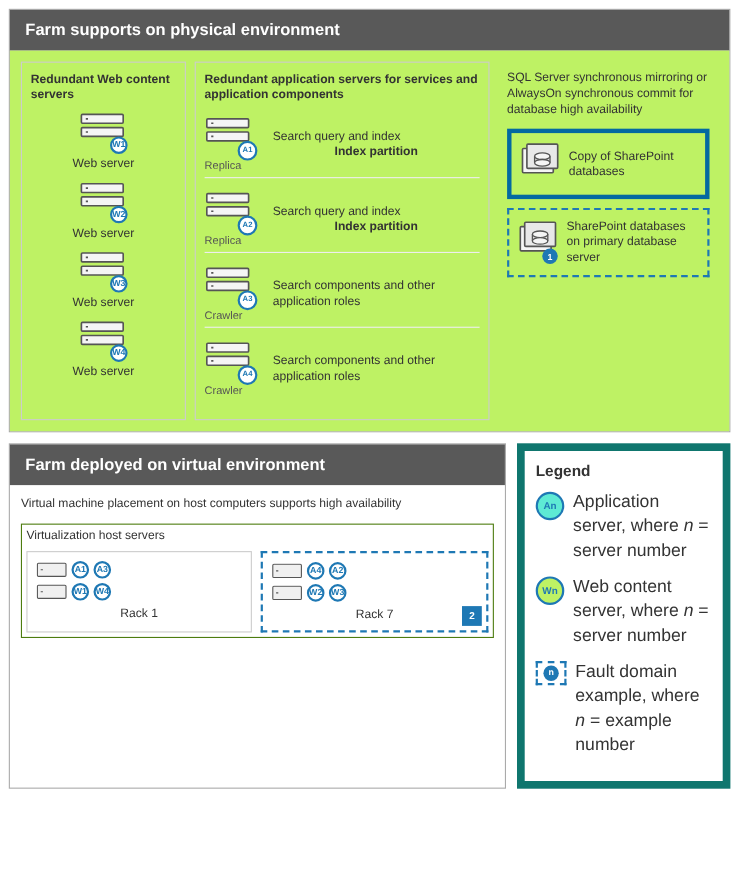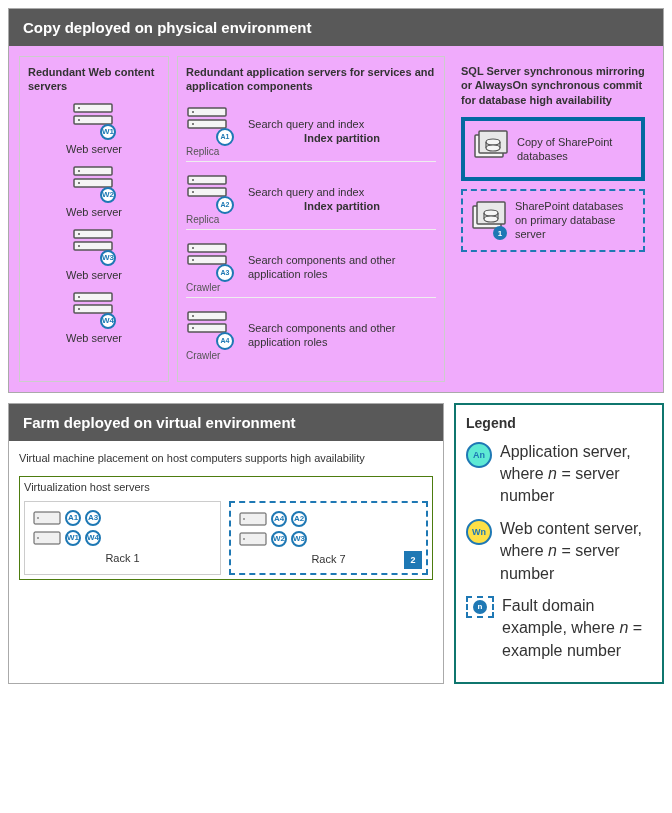--- a/index.html
+++ b/index.html
@@ -28,21 +28,21 @@
       color: #fff;
       font-size: 15px;
       font-weight: 600;
       padding: 10px 14px;
     }
 
     .farm-body {
       display: flex;
       padding: 10px;
       gap: 8px;
-      background: #f0abfc;
+      background: #bef264;
     }
 
     
     .col-web {
       width: 150px;
       border: 1px solid #ccc;
       padding: 8px;
       flex-shrink: 0;
     }
 
@@ -143,21 +143,21 @@
     }
 
     .bold-text {
       font-weight: 700;
       text-align: center;
     }
 
     
     .sql-title {
       font-size: 11px;
-      font-weight: 700;
+      font-weight: 400;
       margin-bottom: 10px;
       line-height: 1.3;
     }
 
     .sql-box-solid {
       border: 4px solid #0369a1;
       padding: 8px;
       margin-bottom: 8px;
       display: flex;
       align-items: center;
@@ -206,22 +206,22 @@
       gap: 10px;
       border-radius: 12px;
     }
 
     .farm-virtual {
       flex: 1;
       border: 1px solid #aaa;
     }
 
     .legend-box {
-      width: 210px;
-      border: 2px solid #0f766e;
+      width: 194px;
+      border: 7px solid #0f766e;
       padding: 10px;
     }
 
     .legend-title {
       font-size: 14px;
       font-weight: 600;
       margin-bottom: 10px;
     }
 
     .legend-item {
@@ -325,21 +325,21 @@
       justify-content: center;
     }
   </style>
 </head>
 <body>
 
 <div class="outer-wrapper">
 
   <div class="farm-physical">
     <div class="farm-header">
-      <span>Copy deployed on physical environment</span>
+      <span>Farm supports on physical environment</span>
     </div>
     <div class="farm-body">
 
       <div class="col-web">
         <div class="col-title">Redundant Web content servers</div>
 
         <div class="web-server-item">
           <div class="web-server-icon">
             <svg class="server-svg" viewBox="0 0 44 38" fill="none" xmlns="http://www.w3.org/2000/svg">
               <rect x="2" y="2" width="38" height="8" rx="1" stroke="#555" stroke-width="1.5" fill="#f5f5f5"></rect>
@@ -575,21 +575,21 @@
 
       <div class="legend-item">
         <div class="legend-icon">
           <div style="width:26px;height:26px;border-radius:50%;border:2px solid #1e78b4;background:#5eead4;display:flex;align-items:center;justify-content:center;font-size:9px;font-weight:700;color:#1e78b4;">An</div>
         </div>
         <div class="legend-text">Application server, where <i>n</i> = server number</div>
       </div>
 
       <div class="legend-item">
         <div class="legend-icon">
-          <div style="width:26px;height:26px;border-radius:50%;border:2px solid #1e78b4;background:#fde047;display:flex;align-items:center;justify-content:center;font-size:9px;font-weight:700;color:#1e78b4;">Wn</div>
+          <div style="width:26px;height:26px;border-radius:50%;border:2px solid #1e78b4;background:#bef264;display:flex;align-items:center;justify-content:center;font-size:9px;font-weight:700;color:#1e78b4;">Wn</div>
         </div>
         <div class="legend-text">Web content server, where <i>n</i> = server number</div>
       </div>
 
       <div class="legend-item">
         <div class="legend-icon">
           <div style="width:28px;height:22px;border:2px dashed #1e78b4;display:flex;align-items:center;justify-content:center;">
             <div style="width:14px;height:14px;border-radius:50%;background:#1e78b4;display:flex;align-items:center;justify-content:center;font-size:8px;font-weight:700;color:#fff;">n</div>
           </div>
         </div>

